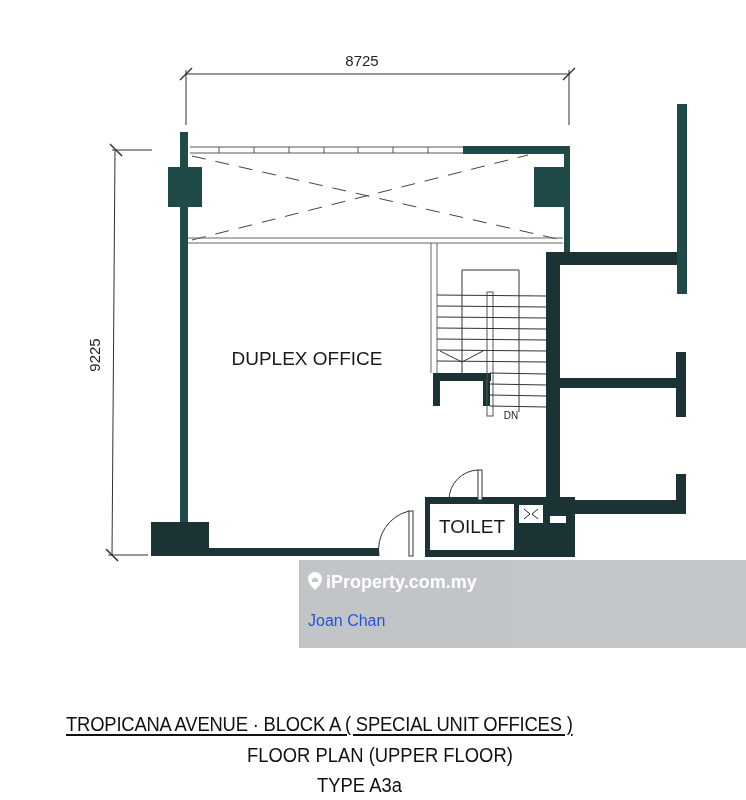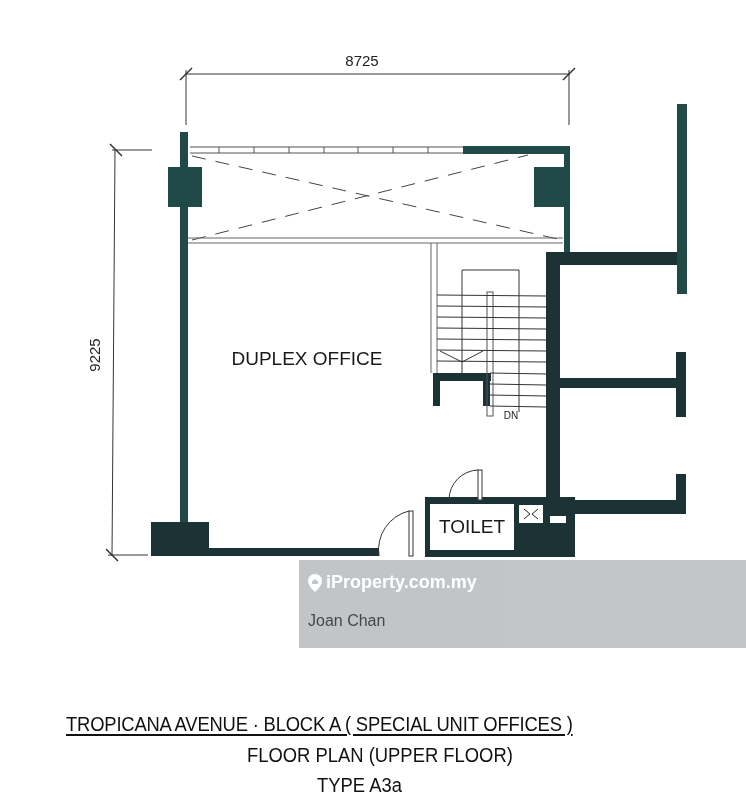--- a/index.html
+++ b/index.html
@@ -7,24 +7,24 @@
   #plan { position:absolute; left:0; top:0; width:746px; height:800px; }
   .dim-text { font-family:"Liberation Sans", sans-serif; font-size:15px; fill:#222; }
   .room-label { font-family:"Liberation Sans", sans-serif; font-size:19px; fill:#1a1a1a; font-stretch:condensed; }
   .small-label { font-family:"Liberation Sans", sans-serif; font-size:10px; fill:#222; }
   .watermark {
     position:absolute; left:299px; top:560px; width:447px; height:88px;
     background:#c1c4c7; opacity:0.97;
   }
   .wm-brand {
     position:absolute; left:9px; top:12px; color:#fff; font-weight:bold; font-size:18px;
-    font-family:"Liberation Sans", sans-serif; display:flex; align-items:center; gap:4px;
+    font-family:"Liberation Sans", sans-serif; display:flex; align-items:flex-start; gap:4px;
   }
   .wm-agent {
-    position:absolute; left:9px; top:52px; color:#404040; font-size:16px;
+    position:absolute; left:9px; top:52px; color:#1d4ed8; font-size:16px;
     font-family:"Liberation Sans", sans-serif;
   }
   .caption { position:absolute; font-family:"Liberation Sans", sans-serif; color:#111; white-space:nowrap; font-stretch:condensed; }
   .cap1 { left:66px; top:713px; font-size:20px; letter-spacing:-0.2px; text-decoration:underline; text-underline-offset:3px; transform:scaleX(0.92); transform-origin:left; }
   .cap2 { left:247px; top:744px; font-size:20px; transform:scaleX(0.92); transform-origin:left; }
   .cap3 { left:317px; top:774px; font-size:20px; transform:scaleX(0.92); transform-origin:left; }
 </style>
 </head>
 <body>
 

